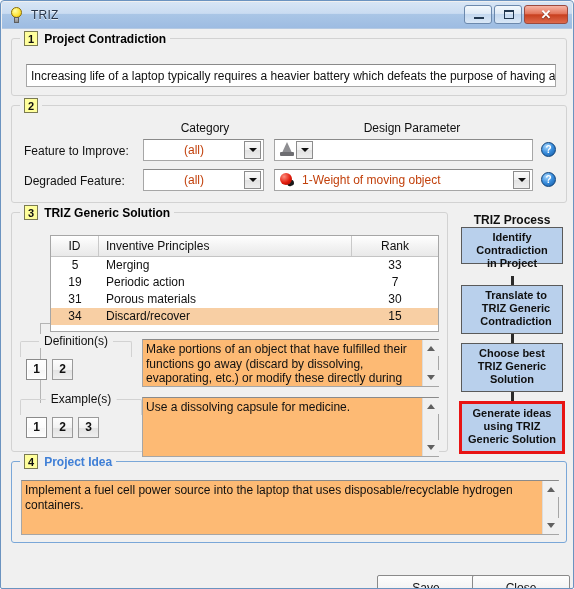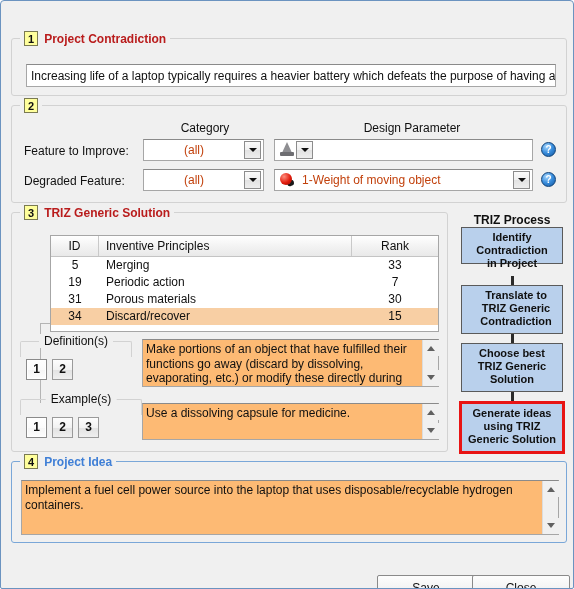--- a/index.html
+++ b/index.html
@@ -141,21 +141,21 @@
     border: 1px solid #7a7a52;
     color: #101010;
     font-size: 11px;
     font-weight: bold;
     box-sizing: border-box;
   }
   .group-title {
     margin-left: 6px;
     font-size: 12px;
     font-weight: bold;
-    color: #b91c1c;
+    color: #000000;
   }
   .group-title.blue { color: #3f7fd6; }
 
   
   .textbox {
     background: #ffffff;
     border: 1px solid #a6a6a6;
     border-top-color: #8a8a8a;
     box-sizing: border-box;
     font-size: 12px;
@@ -444,20 +444,38 @@
     color: #101010;
     line-height: 24px;
     text-align: center;
   }
 </style>
 </head>
 <body>
 
 <div class="window">
 
+  <div class="titlebar">
+    <div class="title-icon">
+      <div class="bulb-glass"></div>
+      <div class="bulb-base"></div>
+    </div>
+    <div class="title-text">TRIZ</div>
+    <div class="win-buttons">
+      <div class="win-btn">
+          <div class="glyph-min"></div>
+        </div>
+      <div class="win-btn">
+          <div class="glyph-max"></div>
+        </div>
+      <div class="win-btn close">
+          <div class="glyph-x">✕</div>
+        </div>
+    </div>
+  </div>
 
   <div class="client">
 
     <div class="group" style="left:9px; top:9px; width:556px; height:58px;">
       <div class="group-header">
         <span class="badge">1</span>
         <span class="group-title">Project Contradiction</span>
       </div>
       <div id="pc-box" class="textbox">Increasing life of a laptop typically requires a heavier battery which defeats the purpose of having a laptop</div>
     </div>
@@ -552,21 +570,21 @@
         </div>
       </div>
 
       <div class="subgroup" style="left:8px; top:186px; width:122px; height:16px;">
         <div class="subgroup-title">Example(s)</div>
       </div>
       <div class="numbtn active" style="left:14px; top:204px;">1</div>
       <div class="numbtn" style="left:40px; top:204px;">2</div>
       <div class="numbtn" style="left:66px; top:204px;">3</div>
 
-      <div class="ta-wrap" style="left:130px; top:184px; width:297px; height:37px;margin-top:6px;">
+      <div class="ta-wrap" style="left:130px; top:184px; width:297px; height:60px;">
         <div class="ta-text">Use a dissolving capsule for medicine.</div>
         <div class="scrollbar">
           <div class="sb-btn up"></div>
           <div class="sb-btn down"></div>
         </div>
       </div>
     </div>
 
     <div class="process-title" style="left:455px; top:184px;">TRIZ Process</div>
 

